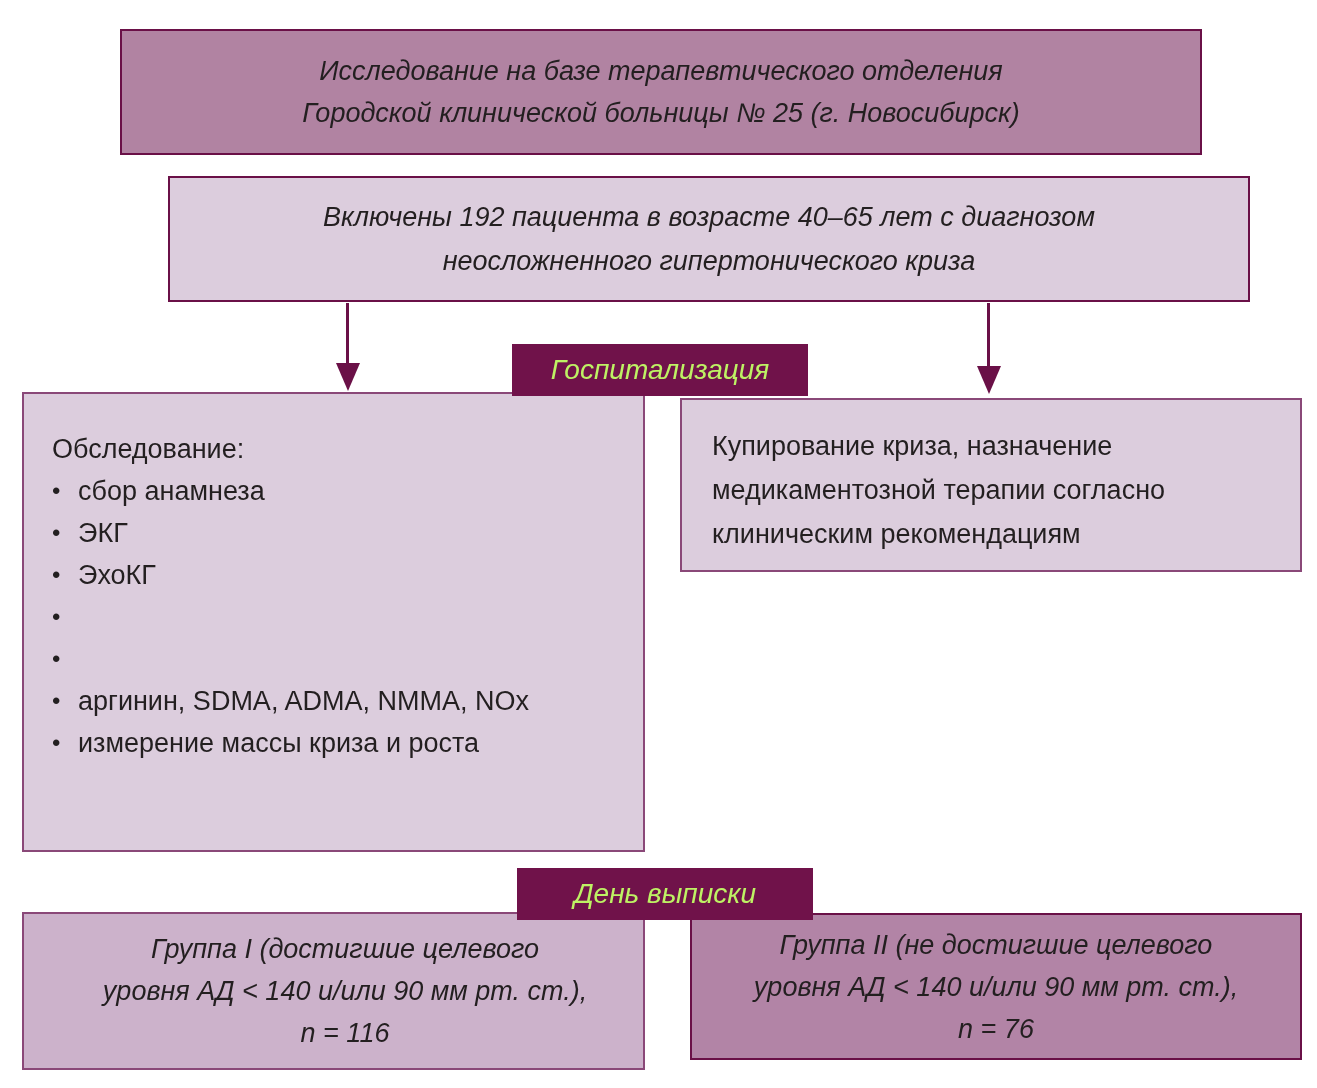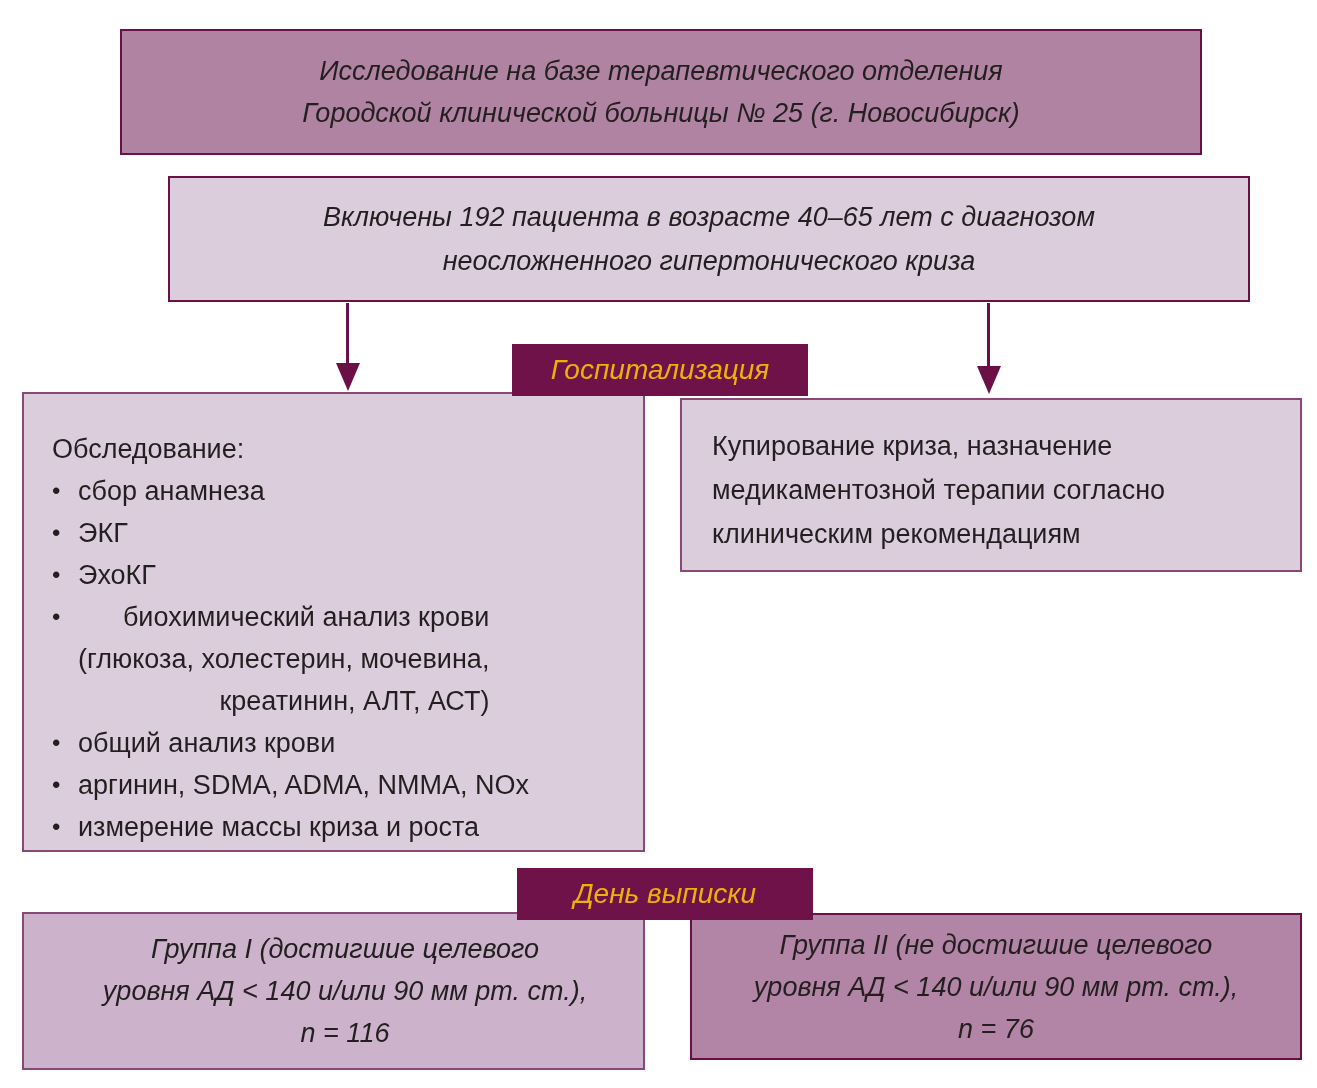--- a/index.html
+++ b/index.html
@@ -48,21 +48,21 @@
     border-top: 28px solid #6a1047;
   }
   .stem-left  { left: 346px; top: 303px; height: 61px; }
   .head-left  { left: 336px; top: 363px; }
   .stem-right { left: 987px; top: 303px; height: 64px; }
   .head-right { left: 977px; top: 366px; }
 
   
   .banner {
     background: #70124a;
-    color: #eab308;
+    color: #bef264;
     font-size: 28px;
     z-index: 3;
   }
   .hosp-banner      { left: 512px; top: 344px; width: 296px; height: 52px; }
   .discharge-banner { left: 517px; top: 868px; width: 296px; height: 52px; }
 
   
   .exam-box {
     left: 22px; top: 392px; width: 623px; height: 460px;
     background: #dccddd;
@@ -131,27 +131,23 @@
     <div class="li">
       <span class="dot">•</span>
       <span class="li-text">ЭКГ</span>
     </div>
     <div class="li">
       <span class="dot">•</span>
       <span class="li-text">ЭхоКГ</span>
     </div>
     <div class="li">
       <span class="dot">•</span>
-      <span class="li-text">биохимический анализ крови
-(глюкоза, холестерин, мочевина,
-креатинин, АЛТ, АСТ)</span>
     </div>
     <div class="li">
       <span class="dot">•</span>
-      <span class="li-text">общий анализ крови</span>
     </div>
     <div class="li">
       <span class="dot">•</span>
       <span class="li-text">аргинин, SDMA, ADMA, NMMA, NOx</span>
     </div>
     <div class="li">
       <span class="dot">•</span>
       <span class="li-text">измерение массы криза и роста</span>
     </div>
   </div>

